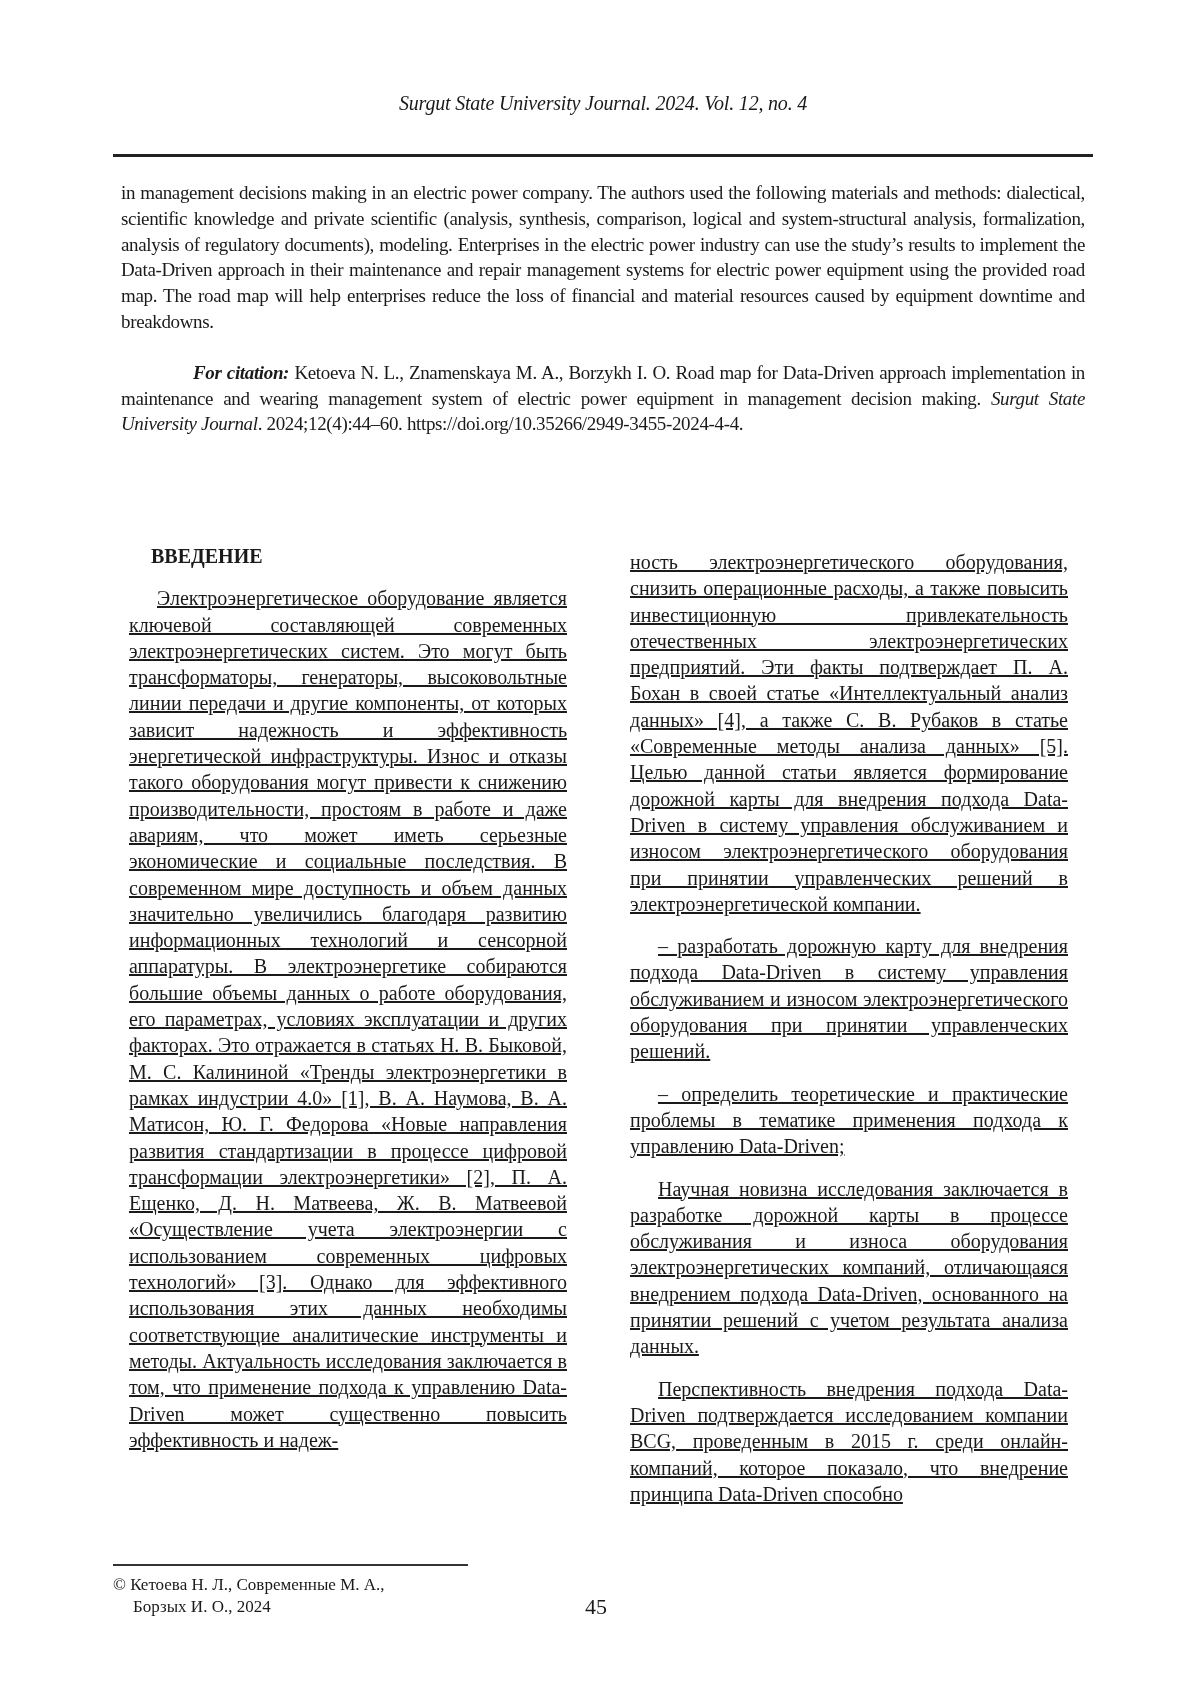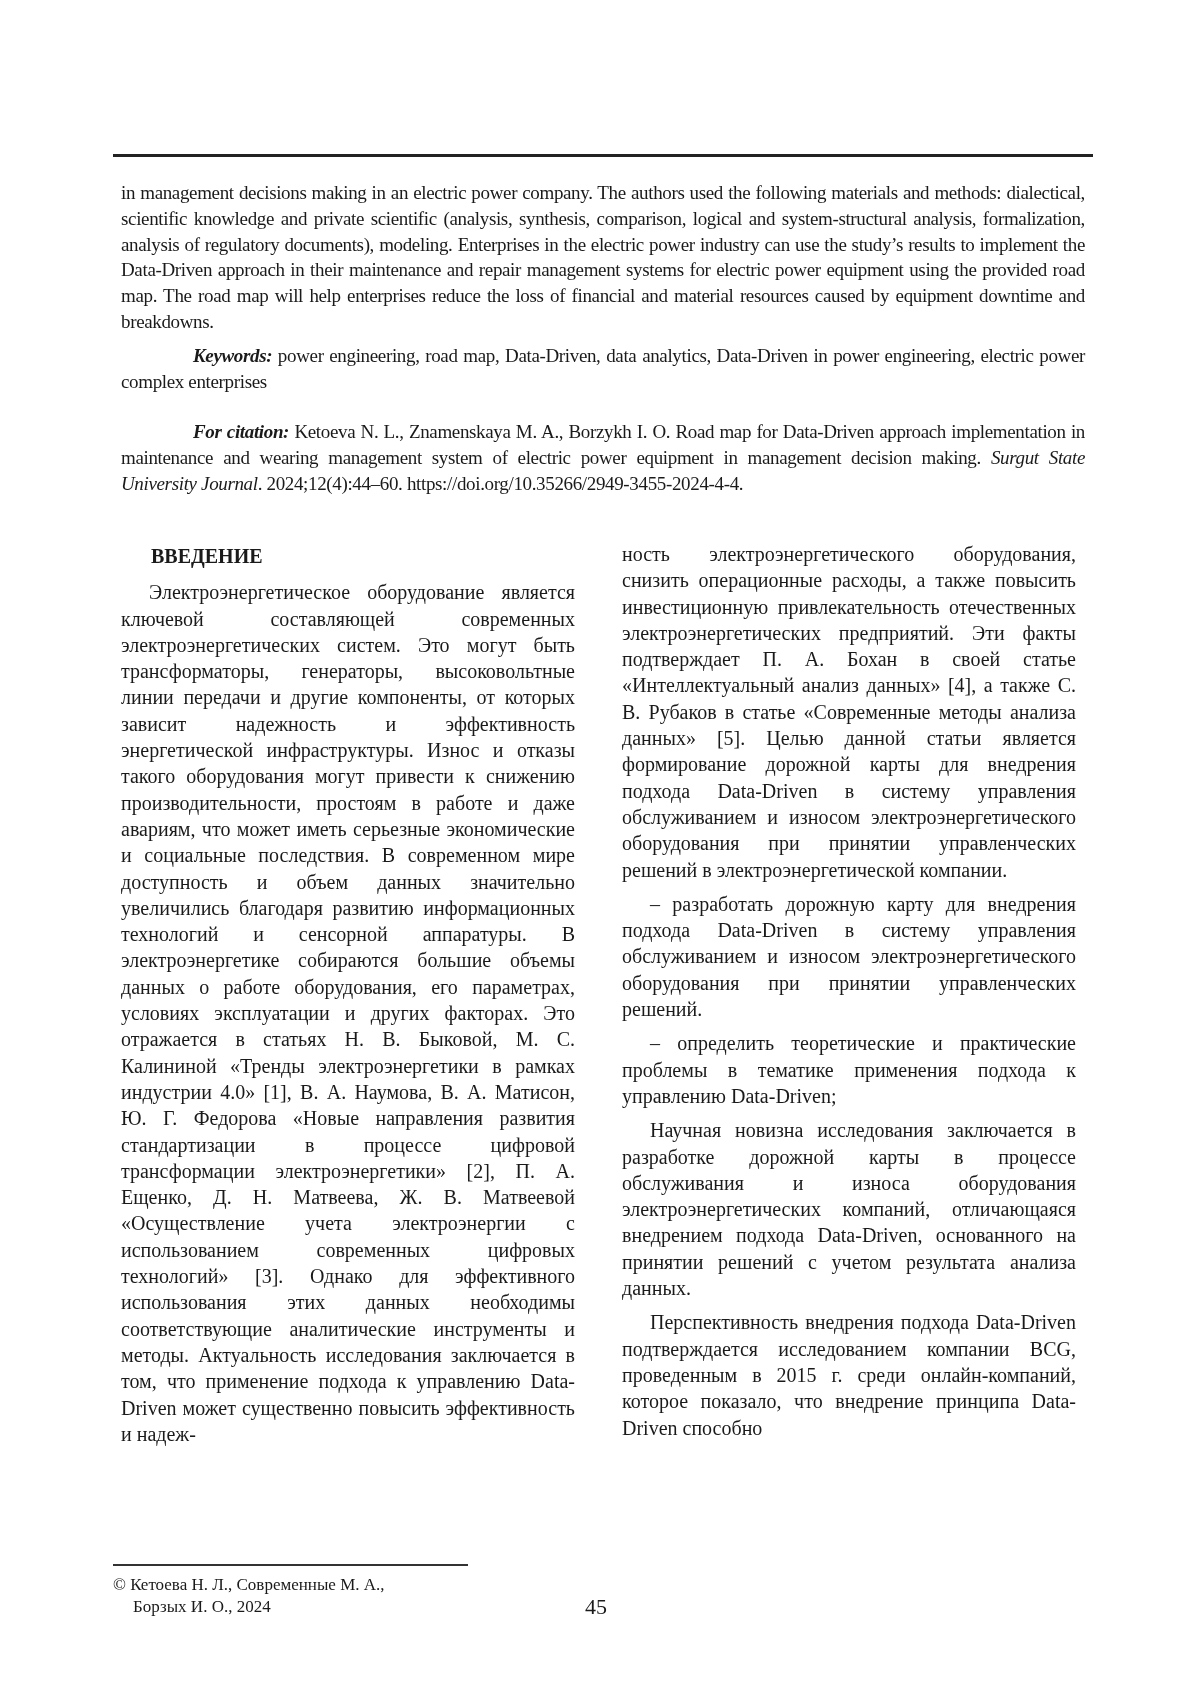--- a/index.html
+++ b/index.html
@@ -20,21 +20,21 @@
     font-size: 19px; line-height: 25.8px; text-align: justify; letter-spacing: -0.35px;
   }
   .abstract p { margin: 8px; }
   .indent { text-indent: 72px; }
   .kw-label, .cit-label { font-weight: bold; font-style: italic; }
   .citation { margin-top: 25px !important; }
   .col {
     position: absolute; top: 533px; width: 470px;
     font-size: 20px; line-height: 26.3px; text-align: justify;
   }
-  .col p { margin: 8px; text-indent: 28px; }
+  .col p { margin: 16px; text-indent: 28px; text-decoration: underline; }
   .col.left { left: 113px; }
   .col.right { left: 614px; }
   .col h2 {
     margin: 10px; font-size: 20px; font-weight: bold; line-height: 26.3px; padding-left: 28px;
   }
   .col p.cont { text-indent: 0; }
   .col p.gap { margin-top: 4px; }
   .foot-rule {
     position: absolute; left: 113px; top: 1564px; width: 355px; height: 2px; background: #333;
   }
@@ -44,26 +44,26 @@
   }
   .footnote .l2 { padding-left: 20px; }
   .page-num {
     position: absolute; left: 585px; top: 1594px; font-size: 22px;
   }
 </style>
 </head>
 <body>
 
 <div class="header">
+  <div>Surgut State University Journal. 2024. Vol. 12, no. 4</div>
 </div>
 <div class="header-rule"></div>
 
 <div class="abstract">
   <p>in management decisions making in an electric power company. The authors used the following materials and methods: dialectical, scientific knowledge and private scientific (analysis, synthesis, comparison, logical and system-structural analysis, formalization, analysis of regulatory documents), modeling. Enterprises in the electric power industry can use the study’s results to implement the Data-Driven approach in their maintenance and repair management systems for electric power equipment using the provided road map. The road map will help enterprises reduce the loss of financial and material resources caused by equipment downtime and breakdowns.</p>
-  <p class="indent"><span class="kw-label">Keywords:</span><span> power engineering, road map, Data-Driven, data analytics, Data-Driven in power engineering, electric power complex enterprises</span></p>
   <p class="indent citation"><span class="cit-label">For citation:</span><span> Ketoeva N. L., Znamenskaya M. A., Borzykh I. O. Road map for Data-Driven approach implementation in maintenance and wearing management system of electric power equipment in management decision making. </span><i>Surgut State University Journal</i><span>. 2024;12(4):44–60. https://doi.org/10.35266/2949-3455-2024-4-4.</span></p>
 </div>
 
 <div class="col left">
   <h2>ВВЕДЕНИЕ</h2>
   <p>Электроэнергетическое оборудование является ключевой составляющей современных электроэнергетических систем. Это могут быть трансформаторы, генераторы, высоковольтные линии передачи и другие компоненты, от которых зависит надежность и эффективность энергетической инфраструктуры. Износ и отказы такого оборудования могут привести к снижению производительности, простоям в работе и даже авариям, что может иметь серьезные экономические и социальные последствия. В современном мире доступность и объем данных значительно увеличились благодаря развитию информационных технологий и сенсорной аппаратуры. В электроэнергетике собираются большие объемы данных о работе оборудования, его параметрах, условиях эксплуатации и других факторах. Это отражается в статьях Н. В. Быковой, М. С. Калининой «Тренды электроэнергетики в рамках индустрии 4.0» [1], В. А. Наумова, В. А. Матисон, Ю. Г. Федорова «Новые направления развития стандартизации в процессе цифровой трансформации электроэнергетики» [2], П. А. Ещенко, Д. Н. Матвеева, Ж. В. Матвеевой «Осуществление учета электроэнергии с использованием современных цифровых технологий» [3]. Однако для эффективного использования этих данных необходимы соответствующие аналитические инструменты и методы. Актуальность исследования заключается в том, что применение подхода к управлению Data-Driven может существенно повысить эффективность и надеж-</p>
 </div>
 
 <div class="col right">
   <p class="cont">ность электроэнергетического оборудования, снизить операционные расходы, а также повысить инвестиционную привлекательность отечественных электроэнергетических предприятий. Эти факты подтверждает П. А. Бохан в своей статье «Интеллектуальный анализ данных» [4], а также С. В. Рубаков в статье «Современные методы анализа данных» [5]. Целью данной статьи является формирование дорожной карты для внедрения подхода Data-Driven в систему управления обслуживанием и износом электроэнергетического оборудования при принятии управленческих решений в электроэнергетической компании.</p>

